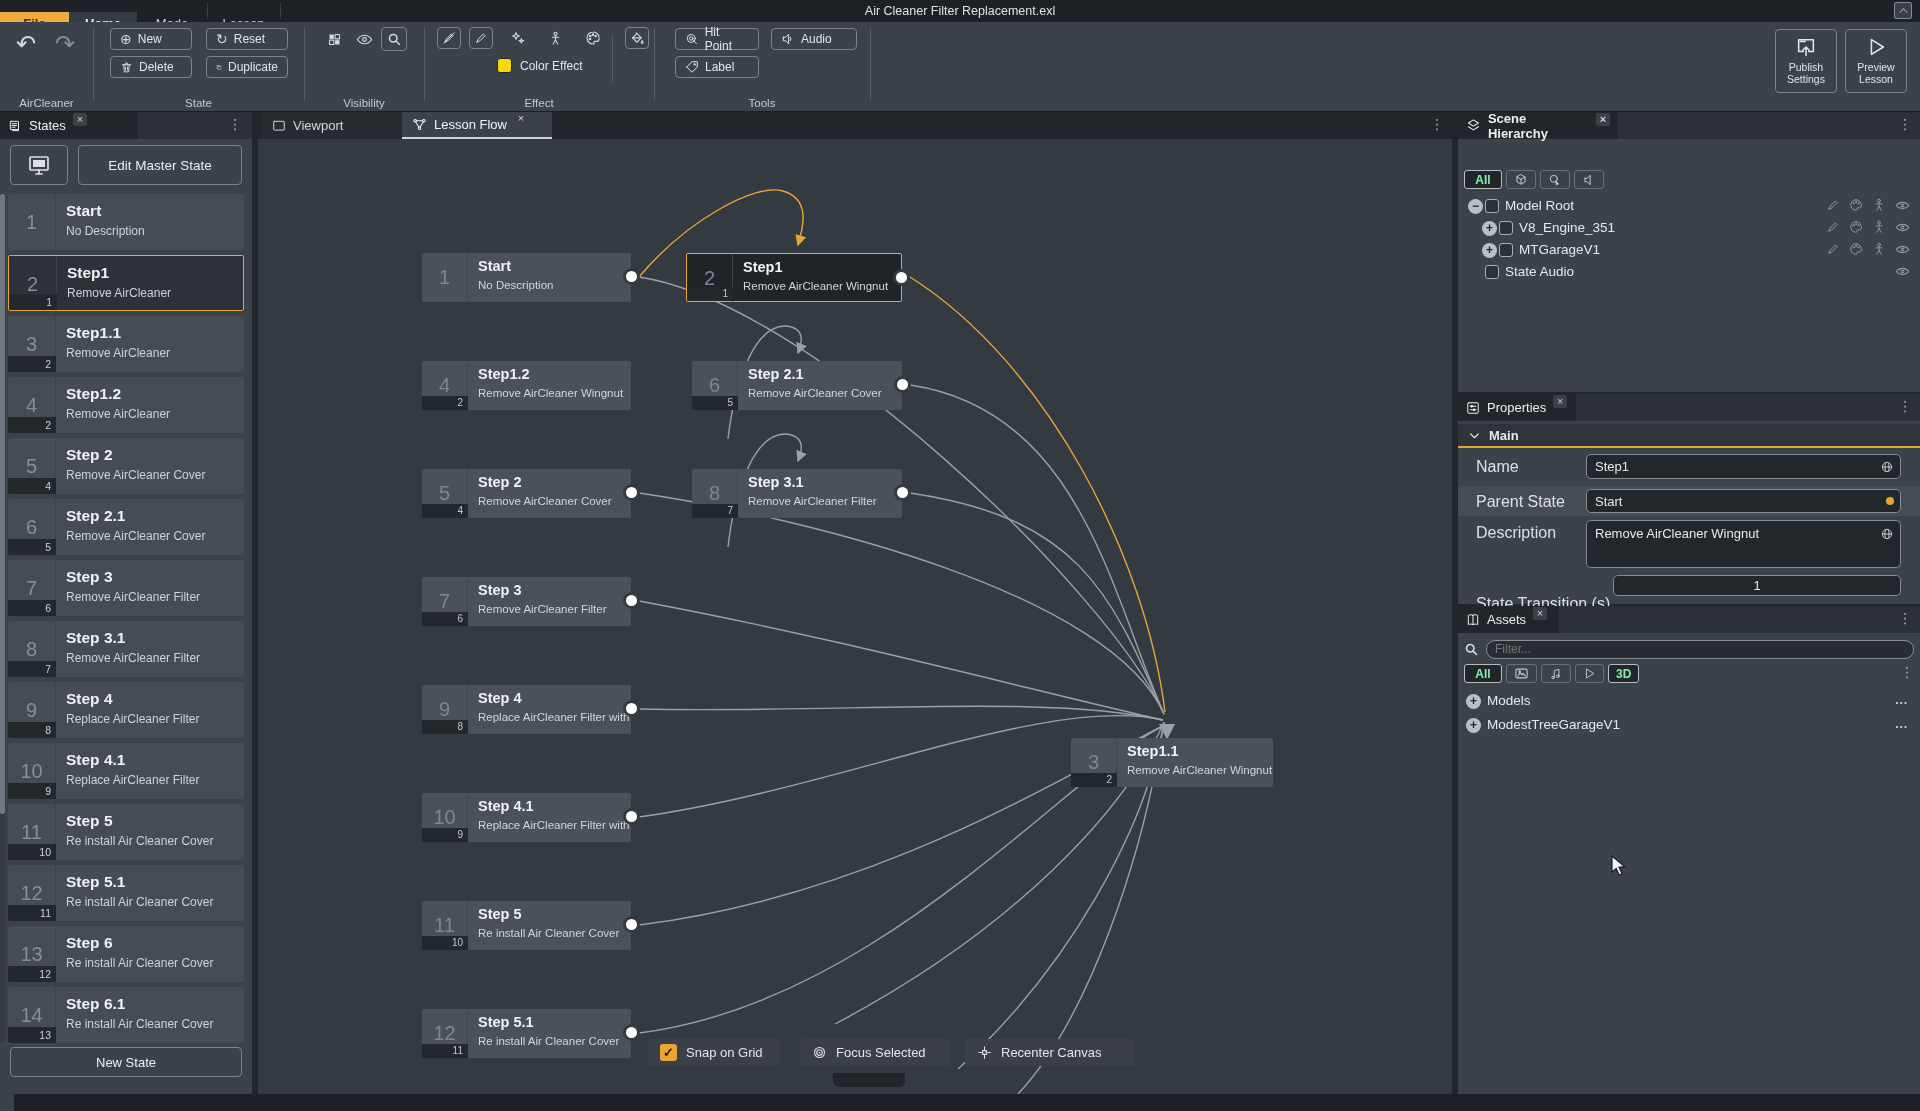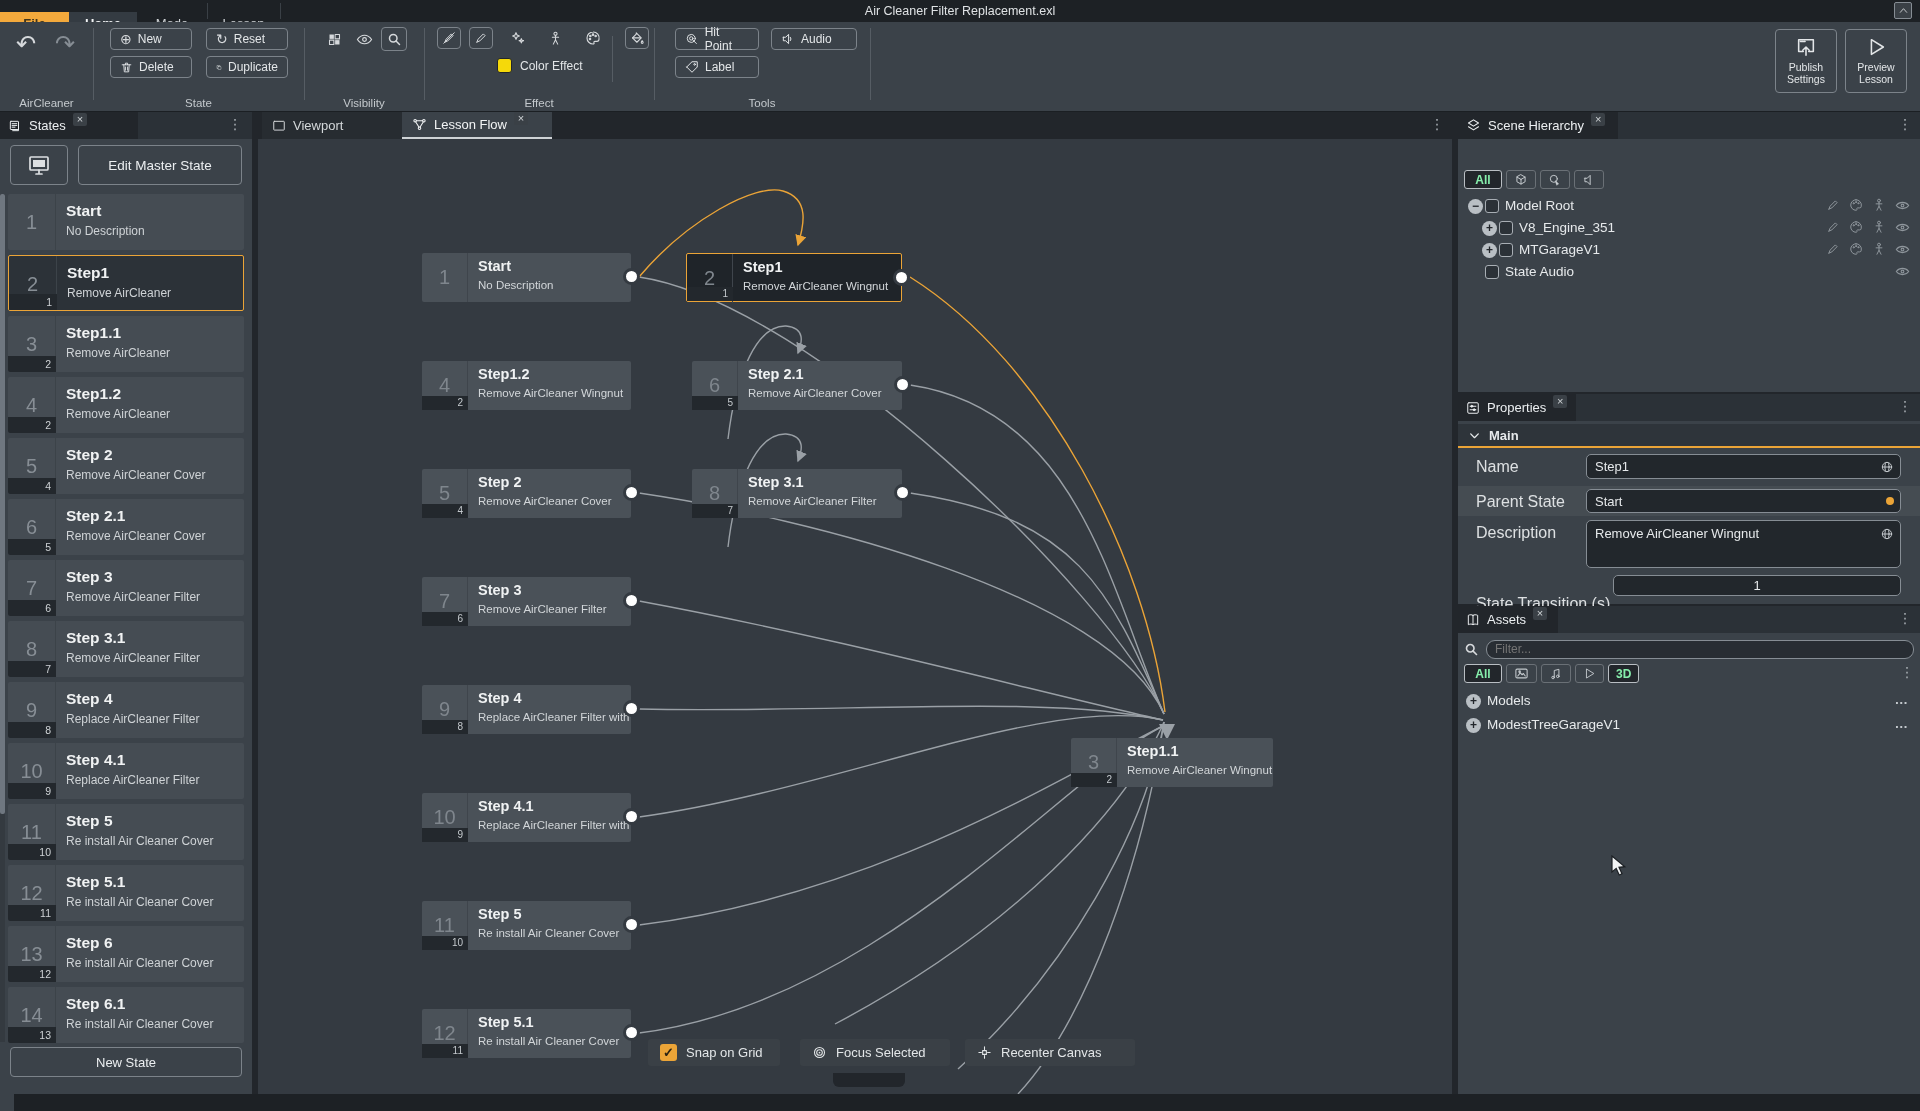--- a/index.html
+++ b/index.html
@@ -552,21 +552,21 @@
         <span>Recenter Canvas</span>
       </div>
       <div id="canvas-handle"></div>
     </div>
   </div>
 
   <div id="right-col">
 
     <div class="rpanel" style="top:0; height:280px;">
       <div class="phead">
-        <div class="ptab" style="width:160px;">
+        <div class="ptab" style="width:160px;font-weight:bold;">
           <svg class="ic" width="15" height="15" viewBox="0 0 24 24">
               <path d="M12 3l8 5-8 5-8-5z"></path>
               <path d="M4 14l8 5 8-5"></path>
             </svg>
           <span>Scene Hierarchy</span>
           <span class="pclose">×</span>
         </div>
         <div class="kebab" style="right:8px;">⋮</div>
       </div>
       <div class="ftabs" style="top:58px;">

